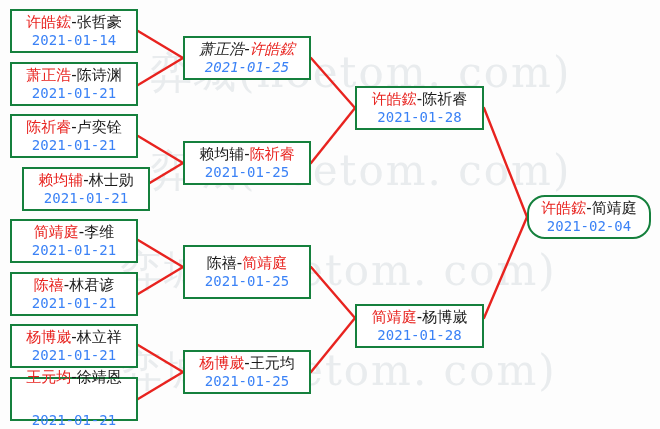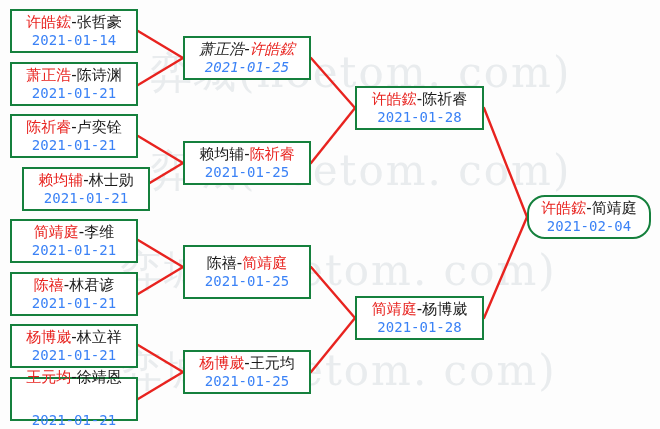--- a/index.html
+++ b/index.html
@@ -173,21 +173,21 @@
   <div class="match-box" style="left:183px; top:350px; width:128px; height:44px;">
     <div class="players"><span class="winner">杨博崴</span><span class="dash">-</span><span class="loser">王元均</span></div>
     <div class="match-date">2021-01-25</div>
   </div>
 
   <div class="match-box" style="left:355px; top:86px; width:129px; height:44px;">
     <div class="players"><span class="winner">许皓鋐</span><span class="dash">-</span><span class="loser">陈祈睿</span></div>
     <div class="match-date">2021-01-28</div>
   </div>
 
-  <div class="match-box" style="left:355px; top:296px; width:129px; height:44px;">
+  <div class="match-box" style="left:355px; top:304px; width:129px; height:44px;">
     <div class="players"><span class="winner">简靖庭</span><span class="dash">-</span><span class="loser">杨博崴</span></div>
     <div class="match-date">2021-01-28</div>
   </div>
 
   <div class="match-box" style="left:527px; top:195px; width:124px; height:44px;border-radius:18px;">
     <div class="players"><span class="winner">许皓鋐</span><span class="dash">-</span><span class="loser">简靖庭</span></div>
     <div class="match-date">2021-02-04</div>
   </div>
 
 </div>

